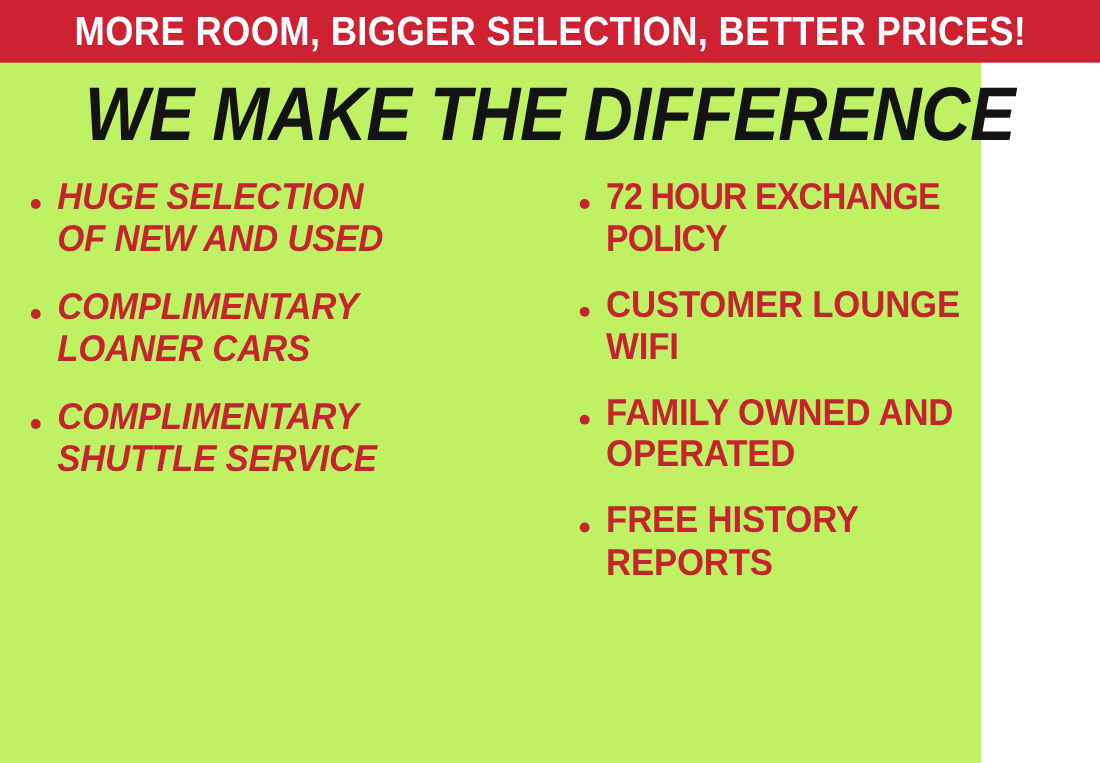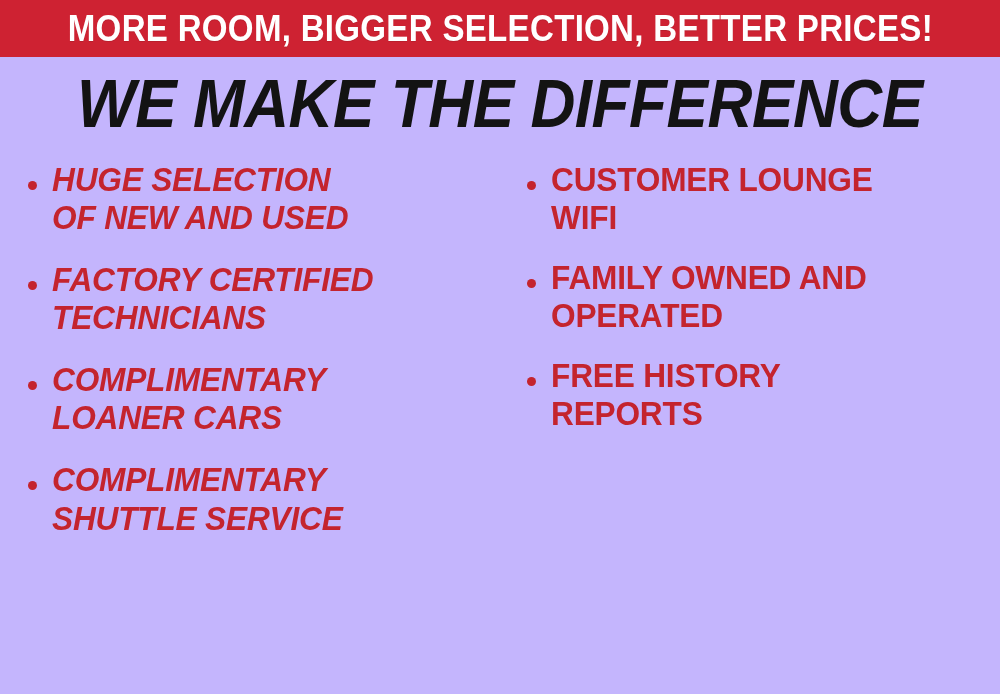--- a/index.html
+++ b/index.html
@@ -11,23 +11,23 @@
   body {
     width: 1000px;
     height: 694px;
     overflow: hidden;
     font-family: "Liberation Sans", sans-serif;
     -webkit-font-smoothing: antialiased;
   }
 
   .poster {
     position: relative;
-    width: 1000px;
+    width: 892px;
     height: 694px;
-    background: #c4b5fd;
+    background: #bef264;
   }
 
   
   .banner {
     position: absolute;
     left: 0;
     top: 0;
     width: 1000px;
     height: 57px;
     background: #ce2232;
@@ -143,42 +143,42 @@
 
     <div class="col col-left">
 
       <div class="bullet-item">
         <span class="bullet-dot"></span>
         <span class="bullet-text">HUGE SELECTION
 OF NEW AND USED</span>
       </div>
 
 
-      <div class="bullet-item">
-        <span class="bullet-dot"></span>
-        <span class="bullet-text">FACTORY CERTIFIED
-TECHNICIANS</span>
-      </div>
 
       <div class="bullet-item">
         <span class="bullet-dot"></span>
         <span class="bullet-text">COMPLIMENTARY
 LOANER CARS</span>
       </div>
 
       <div class="bullet-item">
         <span class="bullet-dot"></span>
         <span class="bullet-text">COMPLIMENTARY
 SHUTTLE SERVICE</span>
       </div>
 
     </div>
 
     <div class="col col-right">
 
+      <div class="bullet-item">
+        <span class="bullet-dot"></span>
+        <span class="bullet-text tight">72 HOUR EXCHANGE
+POLICY</span>
+      </div>
 
 
       <div class="bullet-item">
         <span class="bullet-dot"></span>
         <span class="bullet-text">CUSTOMER LOUNGE
 WIFI</span>
       </div>
 
 
       <div class="bullet-item">

